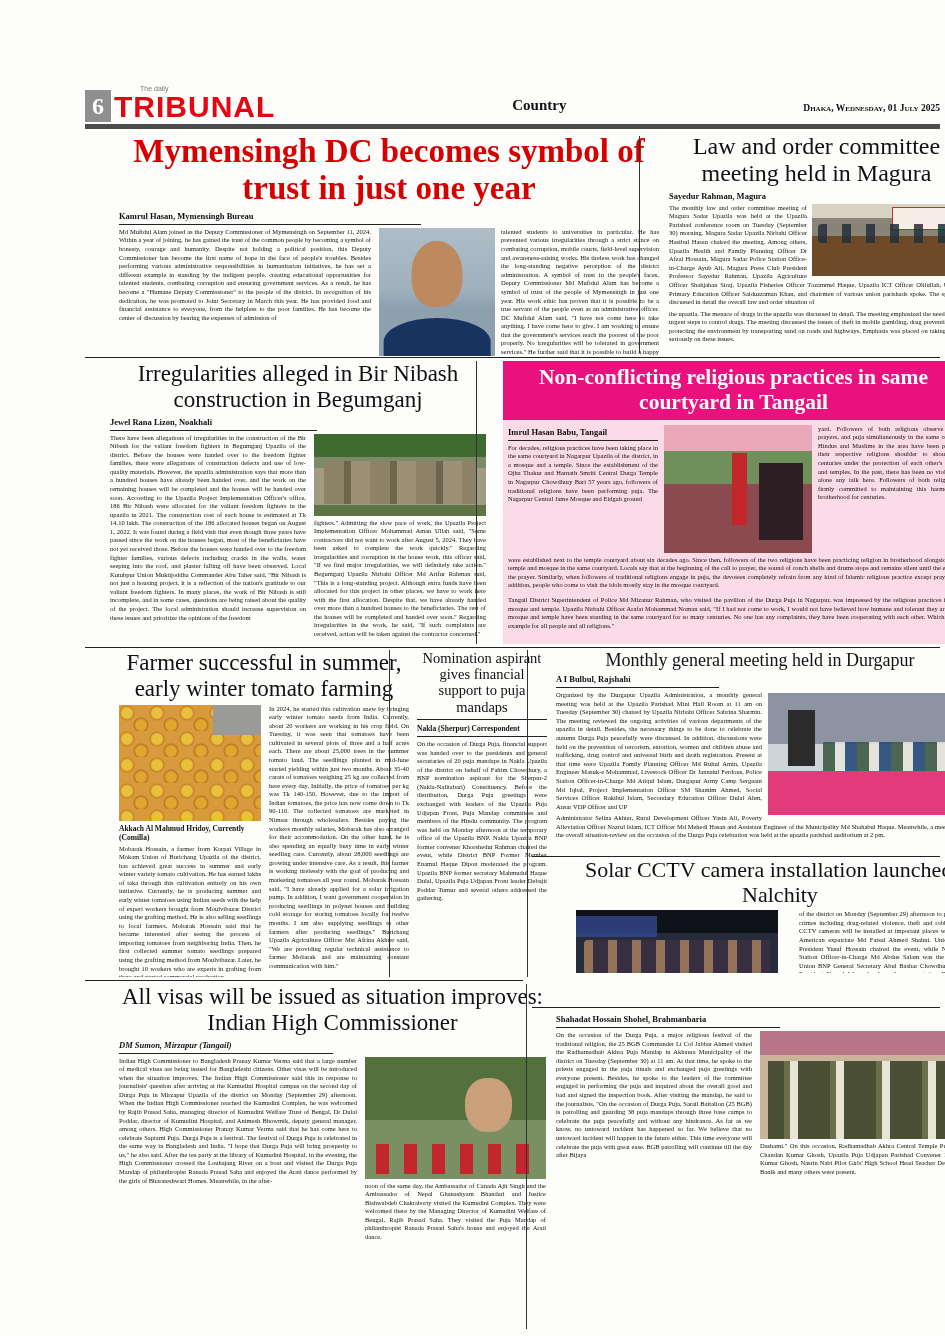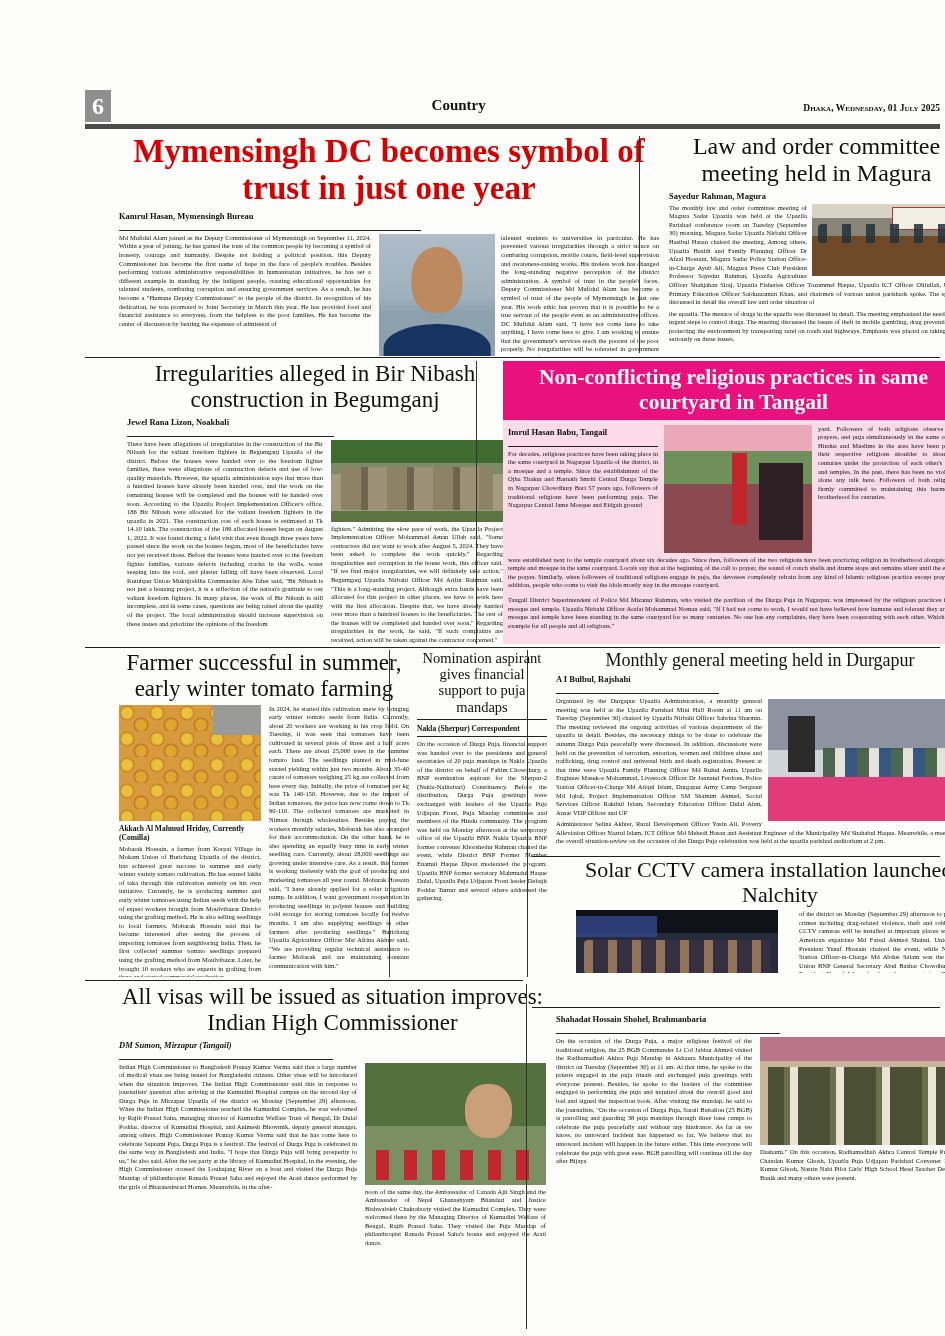--- a/index.html
+++ b/index.html
@@ -23,21 +23,21 @@
              font-family:"Liberation Sans",sans-serif;}
   .hdr .sect{flex:1;text-align:center;font-weight:bold;font-size:15px;padding-bottom:8px;}
   .hdr .date{font-size:9.5px;font-weight:bold;font-variant:small-caps;padding-bottom:9px;white-space:nowrap;}
   .mainrule{position:absolute;left:85px;top:124px;width:855px;height:5px;background:var(--page-rule);}
   
   .art{position:absolute;overflow:hidden;margin-left:24px;}
   .hl{font-weight:bold;text-align:center;line-height:1.12;}
   .hl.red{color:var(--headline-red);}
   .hl.normal{font-weight:normal;}
   .by{font-weight:bold;font-size:8.5px;margin:4px 0 3px 0;}
-  .by.rule{border-bottom:1.5px solid #222;padding-bottom:9px;}
+  .by.rule{border-bottom:1.5px solid #222;padding-bottom:3px;}
   .txt{font-size:6.5px;line-height:1.32;text-align:justify;}
   .txt + .txt{margin-top:3px;}
   .vline{position:absolute;width:1px;background:#333;}
   .hline{position:absolute;height:1px;background:#222;}
   
   .photo{position:relative;overflow:hidden;background:#bbb;flex:none;}
   .ph-dc{background:linear-gradient(180deg,#aebdc8 0%,#9fb0bd 48%,#8da0ae 60%);}
   .ph-dc::before{content:"";position:absolute;left:50%;top:10%;transform:translateX(-50%);
     width:44%;height:50%;background:#bd8a5f;border-radius:48% 48% 42% 42%;}
   .ph-dc::after{content:"";position:absolute;left:50%;bottom:-4%;transform:translateX(-50%);
@@ -119,20 +119,24 @@
   .a-bgb .c2{flex:1;}
   .a-bgb .photo{width:100%;height:108px;margin-bottom:3px;}
 </style>
 </head>
 <body>
 
 <div class="page">
 
   <div class="hdr">
     <div class="pageno">6</div>
+    <div class="mast">
+      <div class="small">The daily</div>
+      <div class="big">TRIBUNAL</div>
+    </div>
     <div class="sect">Country</div>
     <div class="date">Dhaka, Wednesday, 01 July 2025</div>
   </div>
   <div class="mainrule"></div>
 
   <div class="art a-mym" style="left:95px;top:133px;width:540px;height:223px;">
     <div class="hl red">Mymensingh DC becomes symbol of trust in just one year</div>
     <div class="by rule" style="width:56%;">Kamrul Hasan, Mymensingh Bureau</div>
     <div class="cols">
       <div class="c1 txt">Md Mufidul Alam joined as the Deputy Commissioner of Mymensingh on September 11, 2024. Within a year of joining, he has gained the trust of the common people by becoming a symbol of honesty, courage and humanity. Despite not holding a political position, this Deputy Commissioner has become the first name of hope in the face of people's troubles. Besides performing various administrative responsibilities in humanitarian initiatives, he has set a different example in standing by the indigent people, creating educational opportunities for talented students, combating corruption and ensuring government services. As a result, he has become a "Humane Deputy Commissioner" to the people of the district. In recognition of his dedication, he was promoted to Joint Secretary in March this year. He has provided food and financial assistance to everyone, from the helpless to the poor families. He has become the center of discussion by bearing the expenses of admission of</div>
@@ -150,21 +154,21 @@
     <div class="by">Sayedur Rahman, Magura</div>
     <div>
       <div class="photo ph-meeting"></div>
       <div class="txt">The monthly law and order committee meeting of Magura Sadar Upazila was held at the Upazila Parishad conference room on Tuesday (September 30) morning. Magura Sadar Upazila Nirbahi Officer Hasibul Hasan chaired the meeting. Among others, Upazila Health and Family Planning Officer Dr Afzal Hossain, Magura Sadar Police Station Office-in-Charge Ayub Ali, Magura Press Club President Professor Sayedur Rahman, Upazila Agriculture Officer Shahjahan Siraj, Upazila Fisheries Officer Tozammel Haque, Upazila ICT Officer Olilullah, Upazila Primary Education Officer Saiduzzaman Khan, and chairmen of various union parishads spoke. The speakers discussed in detail the overall law and order situation of</div>
       <div class="txt">the upazila. The menace of drugs in the upazila was discussed in detail. The meeting emphasized the need to take urgent steps to control drugs. The meeting discussed the issues of theft in mobile gambling, drug prevention, and protecting the environment by transporting sand on roads and highways. Emphasis was placed on taking action seriously on these issues.</div>
     </div>
   </div>
 
   <div class="hline" style="left:85px;top:357px;width:855px;"></div>
 
-  <div class="art a-beg" style="left:103px;top:361px;width:376px;height:283px;">
+  <div class="art a-beg" style="left:86px;top:361px;width:376px;height:283px;">
     <div class="hl normal">Irregularities alleged in Bir Nibash construction in Begumganj</div>
     <div class="by rule" style="width:55%;">Jewel Rana Lizon, Noakhali</div>
     <div class="cols">
       <div class="c1 txt">There have been allegations of irregularities in the construction of the Bir Nibash for the valiant freedom fighters in Begumganj Upazila of the district. Before the houses were handed over to the freedom fighter families, there were allegations of construction defects and use of low-quality materials. However, the upazila administration says that more than a hundred houses have already been handed over, and the work on the remaining houses will be completed and the houses will be handed over soon. According to the Upazila Project Implementation Officer's office, 186 Bir Nibash were allocated for the valiant freedom fighters in the upazila in 2021. The construction cost of each house is estimated at Tk 14.10 lakh. The construction of the 186 allocated houses began on August 1, 2022. It was found during a field visit that even though three years have passed since the work on the houses began, most of the beneficiaries have not yet received those. Before the houses were handed over to the freedom fighter families, various defects including cracks in the walls, water seeping into the roof, and plaster falling off have been observed. Local Kutubpur Union Muktijoddha Commander Abu Taher said, "Bir Nibash is not just a housing project, it is a reflection of the nation's gratitude to our valiant freedom fighters. In many places, the work of Bir Nibash is still incomplete, and in some cases, questions are being raised about the quality of the project. The local administration should increase supervision on these issues and prioritize the opinions of the freedom</div>
       <div class="c2">
         <div class="photo ph-ruins"></div>
         <div class="txt">fighters." Admitting the slow pace of work, the Upazila Project Implementation Officer Mohammad Aman Ullah said, "Some contractors did not want to work after August 5, 2024. They have been asked to complete the work quickly." Regarding irregularities and corruption in the house work, this officer said, "If we find major irregularities, we will definitely take action." Begumganj Upazila Nirbahi Officer Md Arifur Rahman said, "This is a long-standing project. Although extra funds have been allocated for this project in other places, we have to work here with the first allocation. Despite that, we have already handed over more than a hundred houses to the beneficiaries. The rest of the houses will be completed and handed over soon." Regarding irregularities in the work, he said, "If such complaints are received, action will be taken against the contractor concerned."</div>
       </div>
     </div>
   </div>

